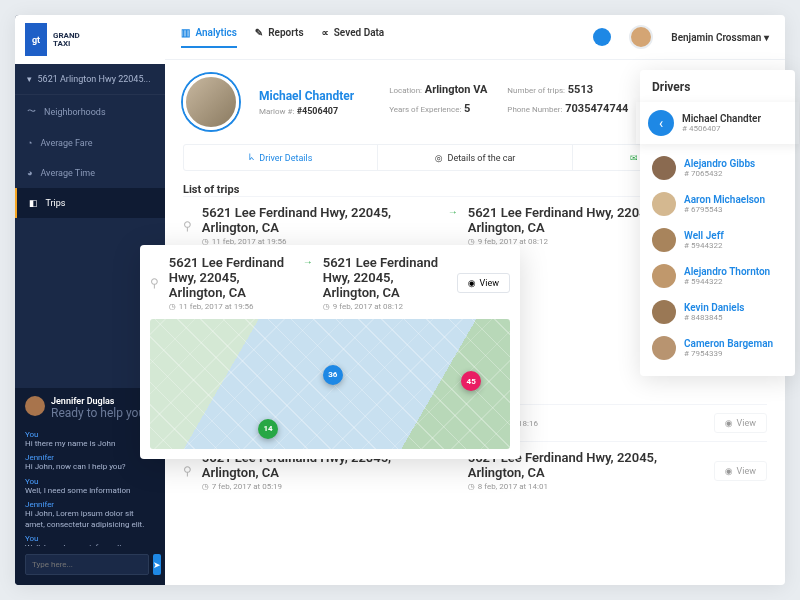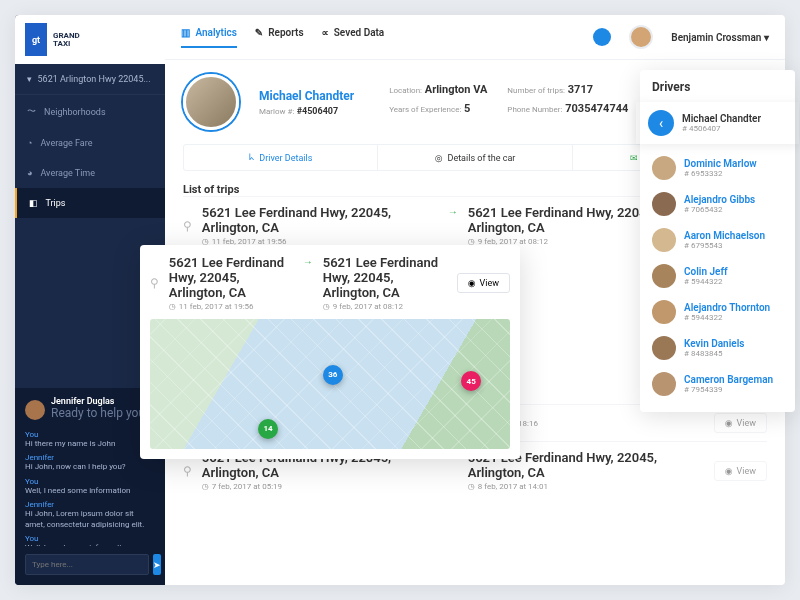--- a/index.html
+++ b/index.html
@@ -7,21 +7,21 @@
 .app{display:flex;height:570px;margin:15px;background:#fff;border-radius:4px;box-shadow:0 2px 20px rgba(0,0,0,0.08);position:relative}
 .sidebar{width:150px;background:#1a2947;color:#fff;display:flex;flex-direction:column;border-radius:4px 0 0 4px;overflow:hidden}
 .logo-area{background:#fff;padding:8px 10px;display:flex;align-items:center;gap:6px}
 .logo-sq{width:22px;height:33px;background:#1e5fc7;display:flex;align-items:center;justify-content:center;color:#fff;font-size:9px;font-weight:700}
 .logo-txt{font-size:8px;font-weight:700;line-height:1;color:#1a2947}
 .addr-row{padding:10px 12px;display:flex;align-items:center;gap:6px;font-size:9px;color:#a8b5d0;border-bottom:1px solid rgba(255,255,255,0.05)}
 .nav{flex:1}
 .nav-item{padding:10px 12px;display:flex;align-items:center;gap:8px;font-size:9px;color:#8a99b8;cursor:pointer}
 .nav-item.active{background:#0f1b33;color:#fff;border-left:2px solid #f5a623}
 .help-box{background:#0f1b33;padding:8px 10px 10px;font-size:8px}
-.hb-head{display:flex;gap:6px;align-items:flex-end;margin-bottom:4px}
+.hb-head{display:flex;gap:6px;align-items:flex-start;margin-bottom:4px}
 .hb-av{width:20px;height:20px;border-radius:50%;background:#a8744c}
 .hb-name{color:#fff;font-weight:600;font-size:9px}
 .hb-sub{color:#6b7a99;font-size:12px}
 .chat{margin-top:6px;max-height:120px;overflow:hidden}
 .chat-who{color:#4a9eff;font-size:8px;margin-top:4px}
 .chat-msg{color:#a8b5d0;font-size:8px;line-height:1.3}
 .type-row{display:flex;gap:4px;margin-top:8px}
 .type-row input{flex:1;background:#1a2947;border:1px solid #2a3a57;color:#fff;font-size:8px;padding:5px 6px;border-radius:2px}
 .type-row button{width:24px;background:#1e88e5;border:none;border-radius:2px;color:#fff;font-size:9px}
 .main{flex:1;display:flex;flex-direction:column;position:relative}
@@ -157,21 +157,21 @@
         <div class="pf-info">
           <div class="pf-name">Michael Chandter</div>
           <div><span class="pf-lbl">Marlow #:</span> <b>#4506407</b></div>
         </div>
         <div class="stats">
           <div class="stat-col">
             <div><span class="pf-lbl">Location:</span> <b>Arlington VA</b></div>
             <div><span class="pf-lbl">Years of Experience:</span> <b>5</b></div>
           </div>
           <div class="stat-col">
-            <div><span class="pf-lbl">Number of trips:</span> <b>3717</b></div>
+            <div><span class="pf-lbl">Number of trips:</span> <b>5513</b></div>
             <div><span class="pf-lbl">Phone Number:</span> <b>7035474744</b></div>
           </div>
         </div>
       </div>
 
       <div class="mini-tabs">
         <div class="mtab active">
             <span>ᖾ</span>
             <span>Driver Details</span>
           </div>
@@ -285,44 +285,37 @@
   <div class="dp-title">Drivers</div>
   <div class="dp-sel">
     <div class="dp-back">‹</div>
     <div>
         <div class="dp-name" style="color:#333">Michael Chandter</div>
         <div class="dp-id"># 4506407</div>
       </div>
   </div>
   <div id="driver-list">
       <div class="dp-item">
-        <div class="dp-av" style="background:#c8a880"></div>
-        <div>
-          <div class="dp-name">Dominic Marlow</div>
-          <div class="dp-id"># 6953332</div>
-        </div>
-      </div>
-      <div class="dp-item">
         <div class="dp-av" style="background:#8a6a50"></div>
         <div>
           <div class="dp-name">Alejandro Gibbs</div>
           <div class="dp-id"># 7065432</div>
         </div>
       </div>
       <div class="dp-item">
         <div class="dp-av" style="background:#d4b890"></div>
         <div>
           <div class="dp-name">Aaron Michaelson</div>
           <div class="dp-id"># 6795543</div>
         </div>
       </div>
       <div class="dp-item">
         <div class="dp-av" style="background:#a8845c"></div>
         <div>
-          <div class="dp-name">Colin Jeff</div>
+          <div class="dp-name">Well Jeff</div>
           <div class="dp-id"># 5944322</div>
         </div>
       </div>
       <div class="dp-item">
         <div class="dp-av" style="background:#c0986c"></div>
         <div>
           <div class="dp-name">Alejandro Thornton</div>
           <div class="dp-id"># 5944322</div>
         </div>
       </div>

